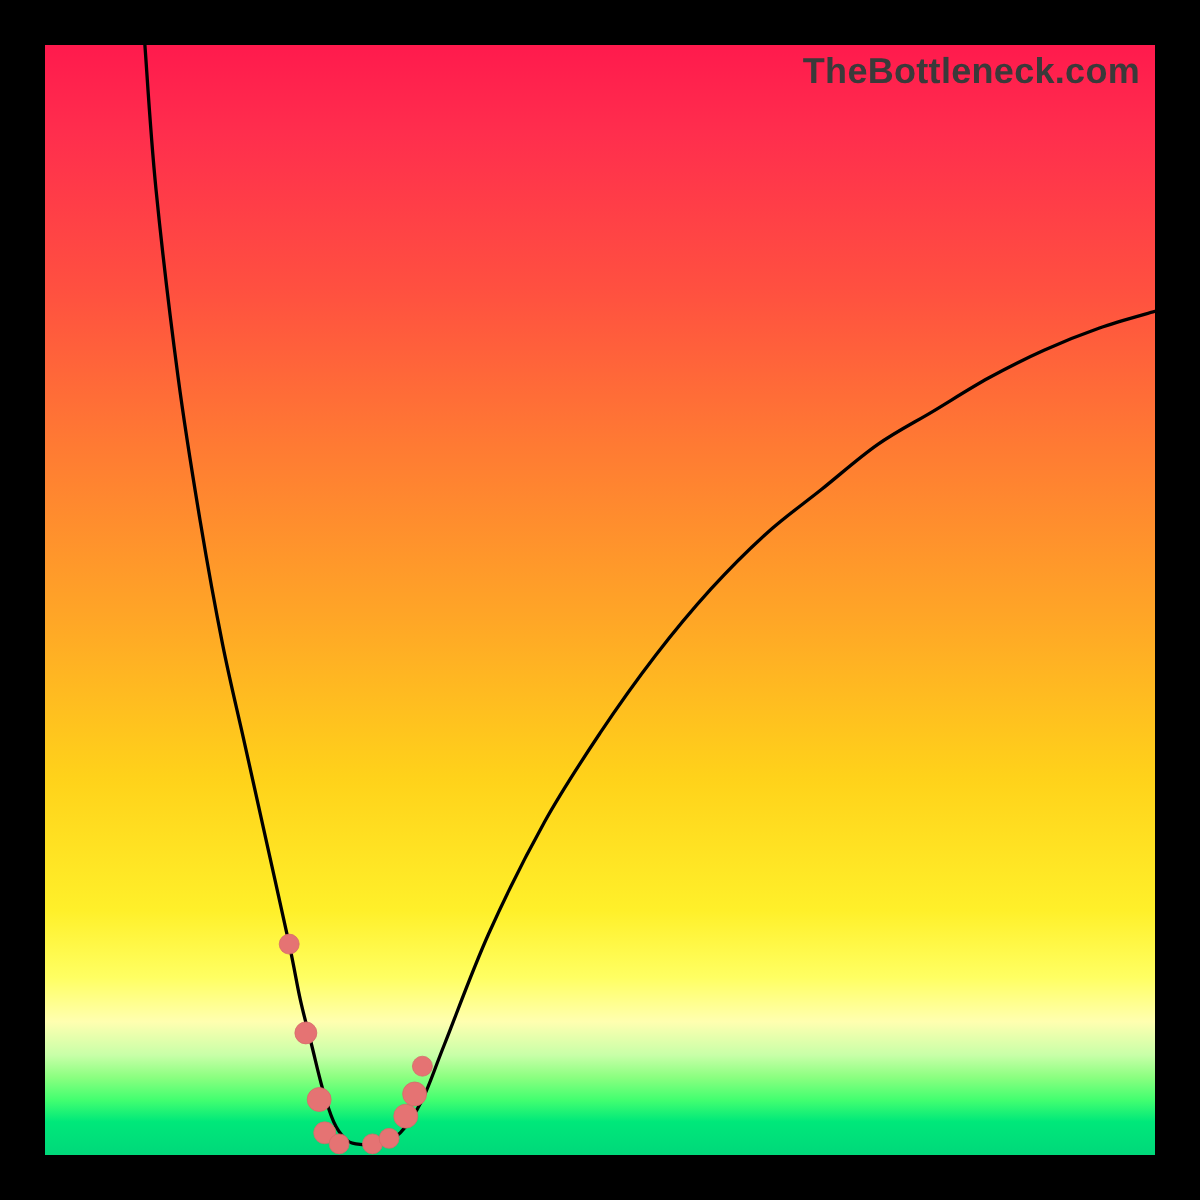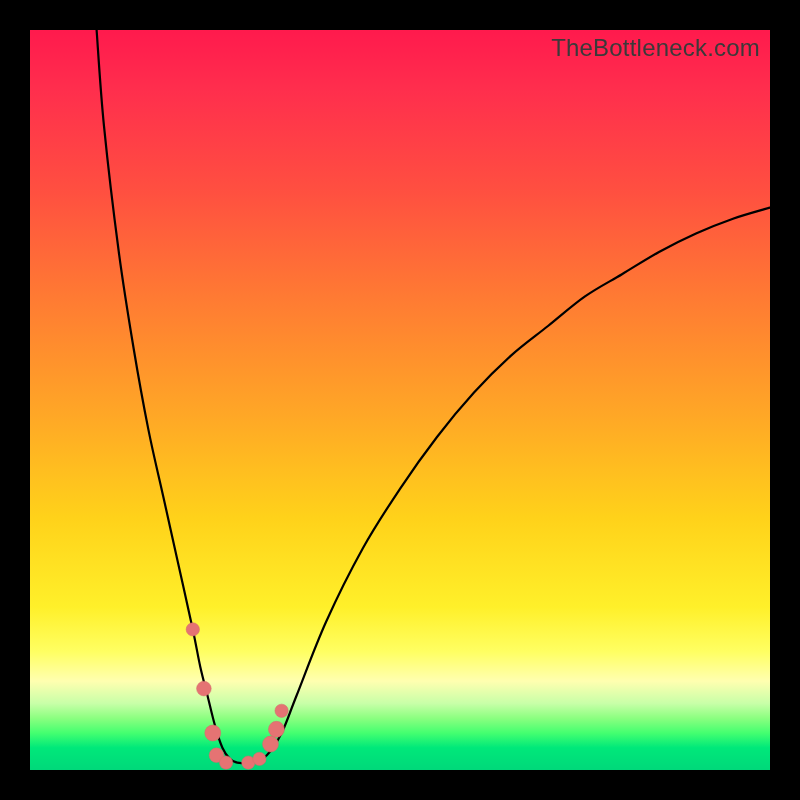--- a/index.html
+++ b/index.html
@@ -39,21 +39,21 @@
       #00e87a 97%,
       #00d87a 100%
     );
   }
   .attribution {
     position: absolute;
     top: 4px;
     right: 10px;
     color: #3a3a3a;
     font-size: 24px;
-    font-weight: 400;
+    font-weight: 700;
     letter-spacing: 0.2px;
   }
   svg.curve {
     position: absolute;
     left: 0;
     top: 0;
     width: 740px;
     height: 740px;
   }
 </style>

